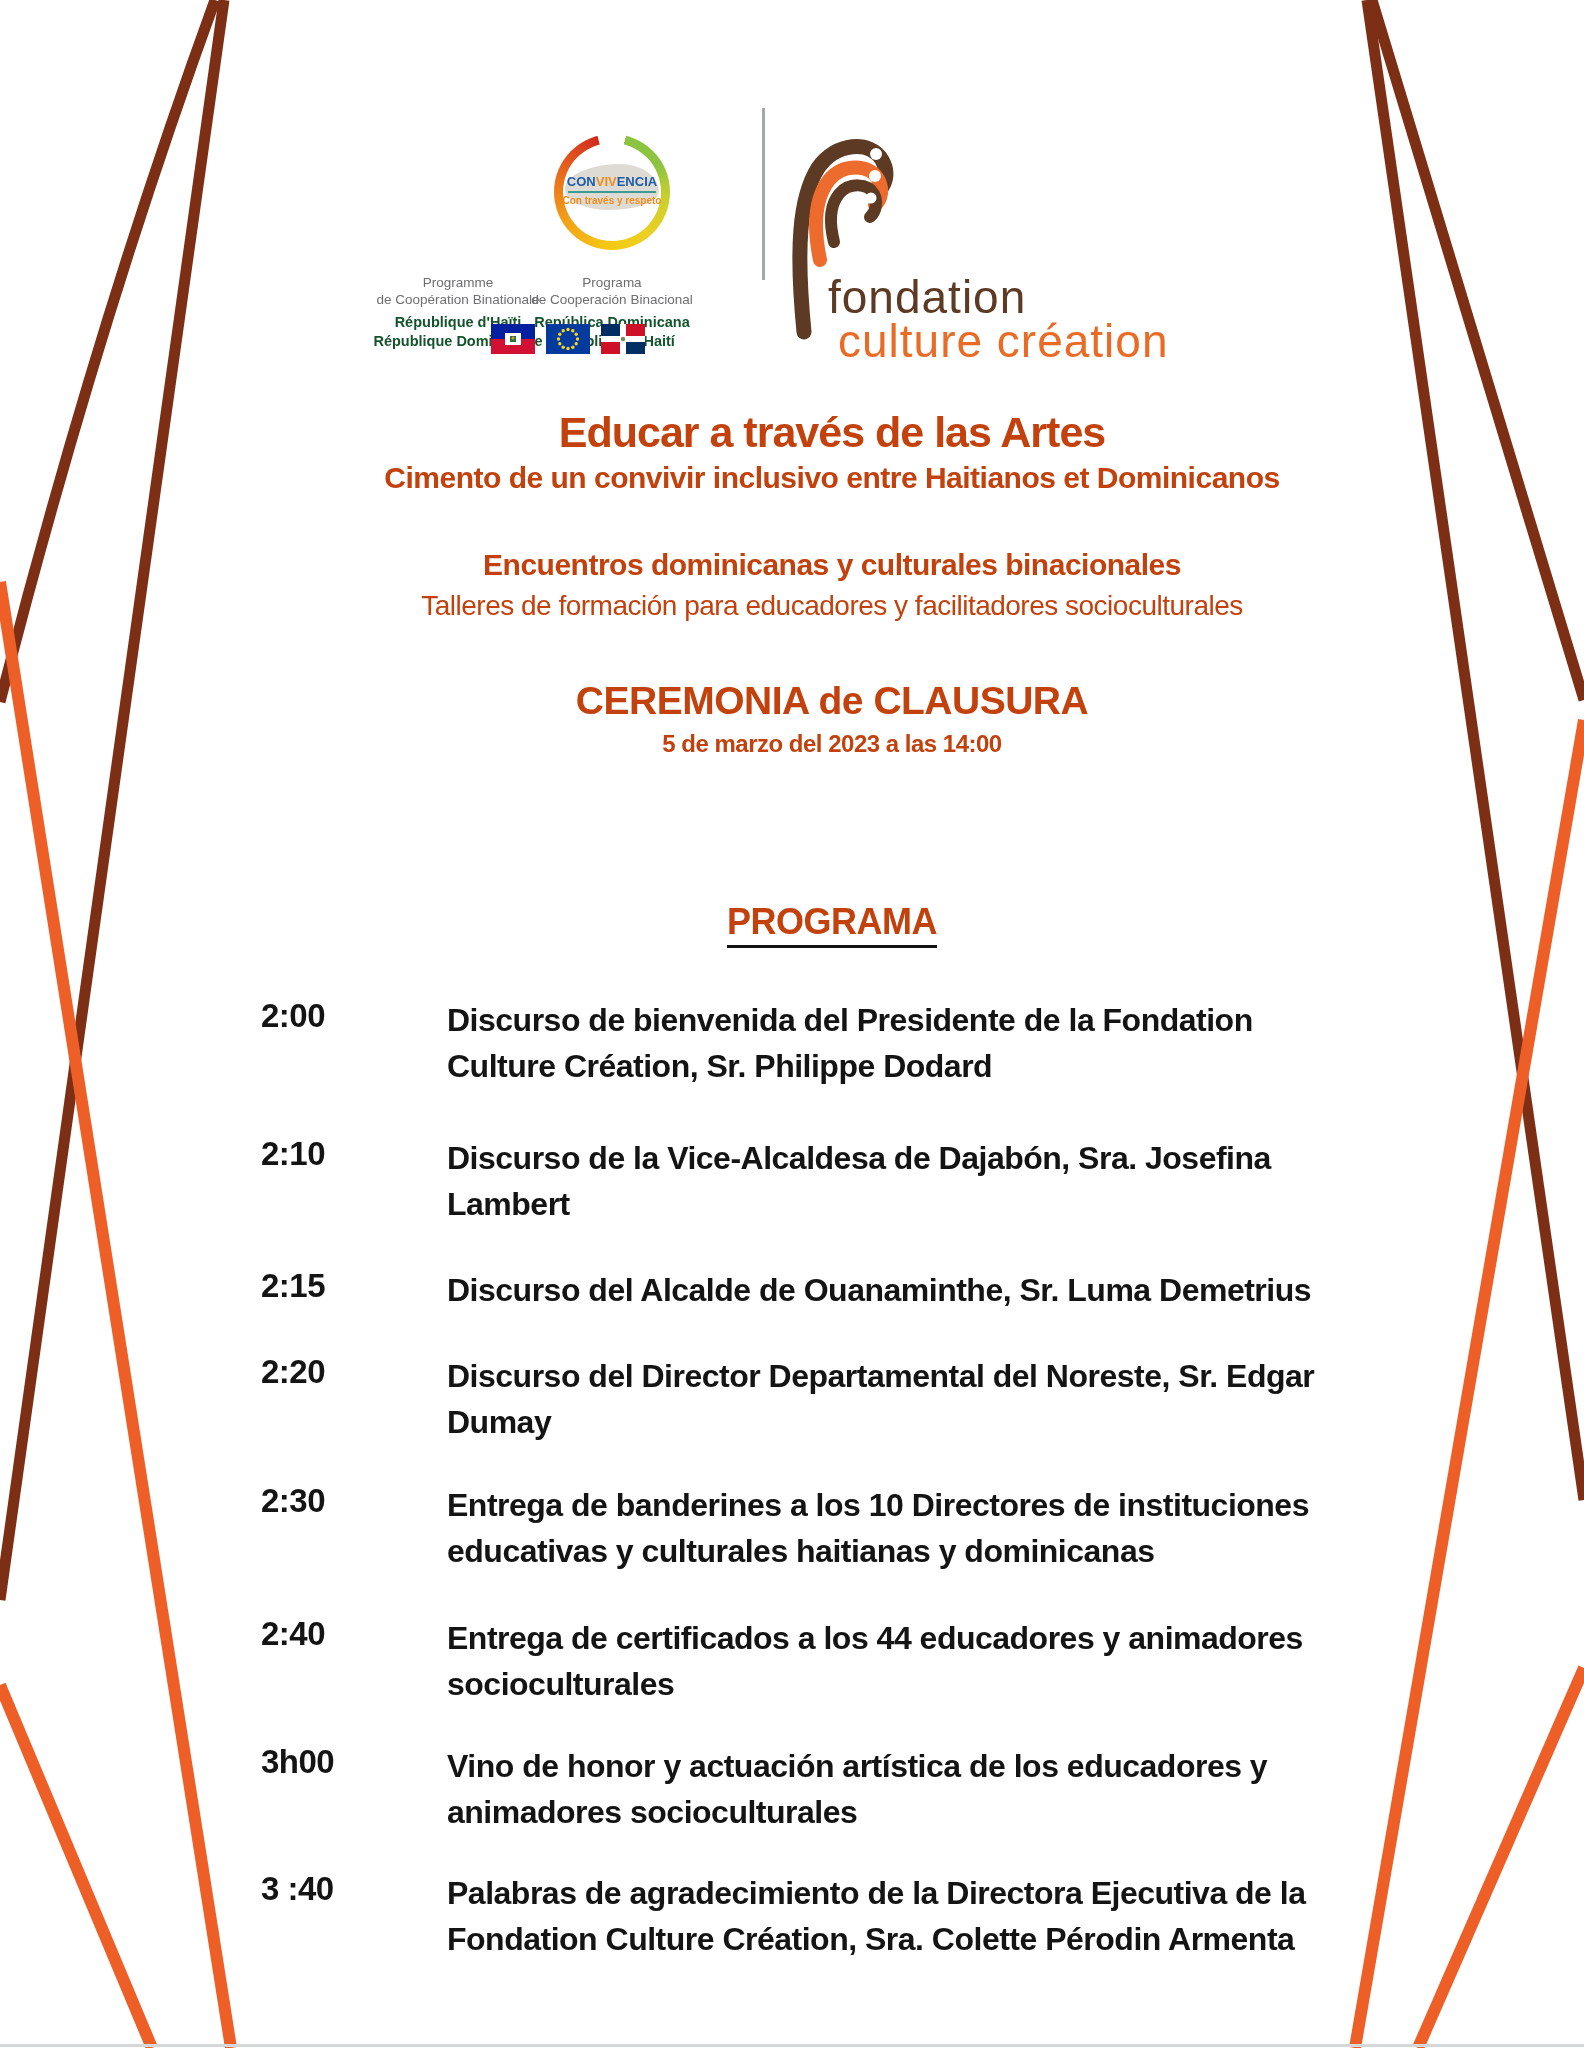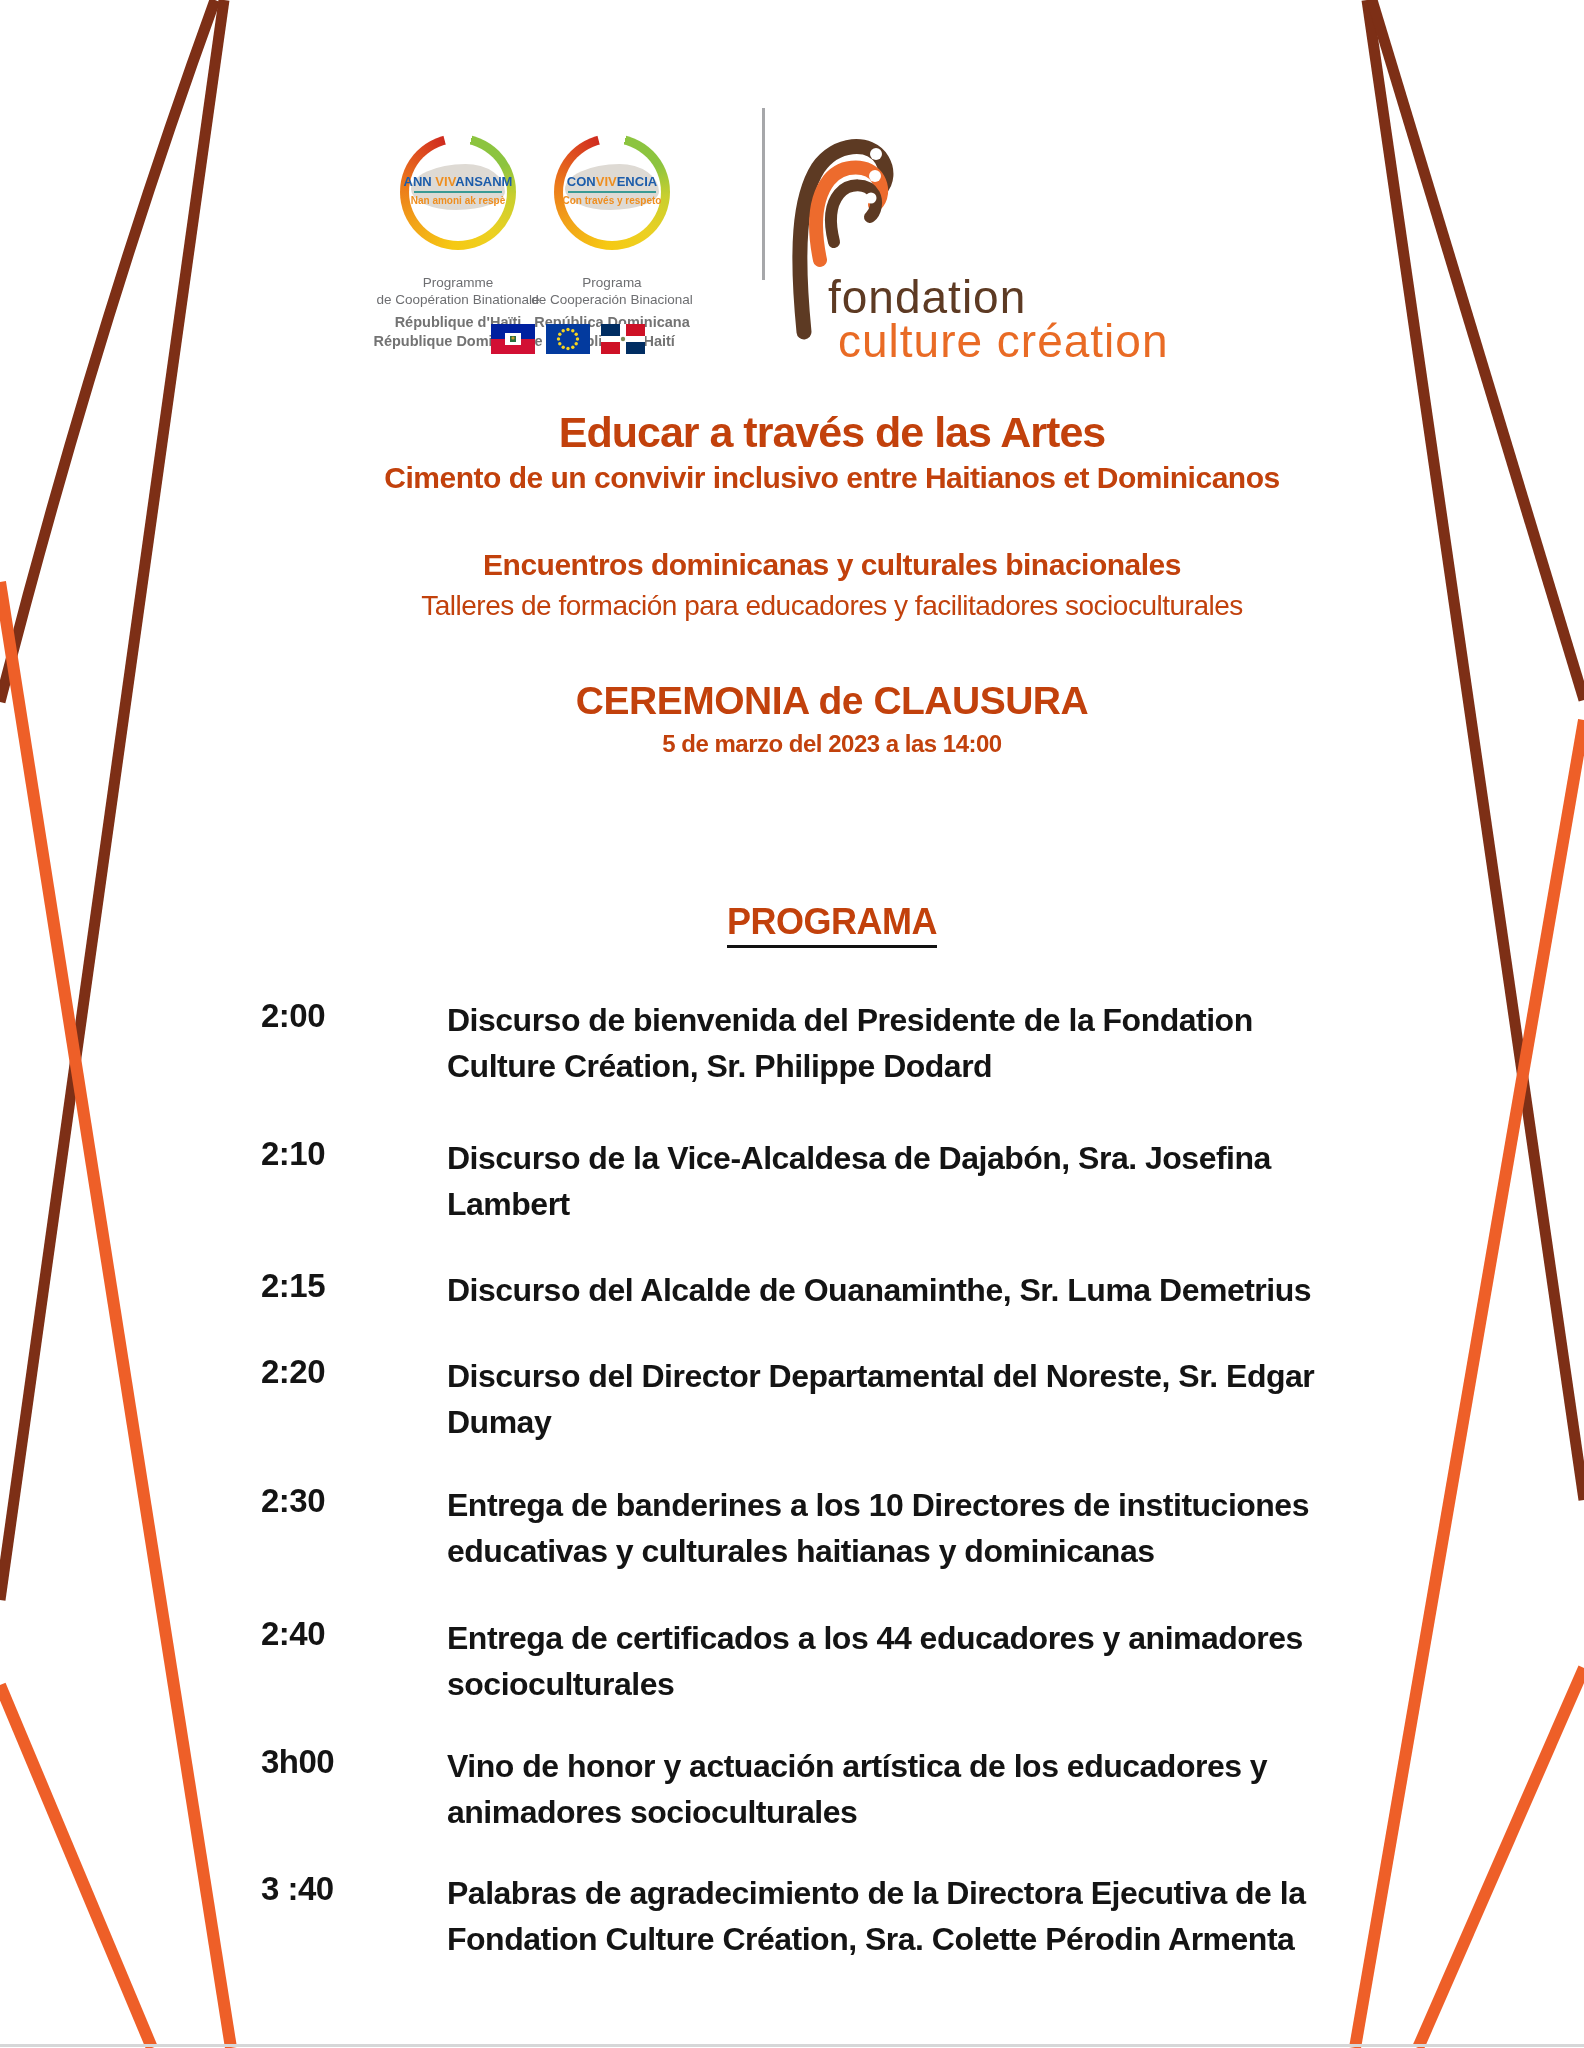--- a/index.html
+++ b/index.html
@@ -29,21 +29,21 @@
   .island{position:absolute;left:11px;top:30px;width:94px;height:46px;background:#dedad4;
     border-radius:58% 42% 52% 48%/55% 60% 40% 45%;}
   .ring-title{position:absolute;left:-20px;right:-20px;top:40px;text-align:center;
     font-size:13px;font-weight:bold;letter-spacing:0px;color:#1c5caa;white-space:nowrap;}
   .ring-mid{color:#ef8e1f;}
   .ring-rule{position:absolute;left:14px;width:88px;height:2px;top:57px;background:#3a9a94;}
   .ring-tag{position:absolute;left:-20px;right:-20px;top:61px;text-align:center;
     font-size:10px;font-weight:bold;color:#ef8e1f;white-space:nowrap;}
   .prog-label{position:absolute;width:300px;text-align:center;color:#6d6e71;
     font-size:13.5px;line-height:17px;margin-top:24px;}
-  .country{margin-top:5px;color:#737373;font-weight:bold;font-size:14.5px;line-height:19px;}
+  .country{margin-top:5px;color:#14532d;font-weight:bold;font-size:14.5px;line-height:19px;}
   .flag{position:absolute;width:44px;height:30px;}
   .divider{position:absolute;width:3px;background:#a6a7aa;}
   .fcc-word{position:absolute;font-size:46px;letter-spacing:1px;white-space:nowrap;}
   #fcc-word1{color:#5d3a23;}
   #fcc-word2{color:#e96b25;}
 
   
   .center-line{position:absolute;left:63px;width:1538px;text-align:center;
     color:#c2410c;letter-spacing:-0.5px;white-space:nowrap;}
   .h-main{top:408px;font-size:43px;font-weight:bold;letter-spacing:-1px;}
@@ -78,27 +78,20 @@
   <g stroke="#ee5f28" stroke-width="12" fill="none">
     <path d="M0,582 L231,2048"></path>
     <path d="M0,1685 L152,2048"></path>
     <path d="M1584,720 L1355,2048"></path>
     <path d="M1584,1668 L1418,2048"></path>
   </g>
 </svg>
 
 <div id="content">
 
-  <div class="ring" style="left:400px;top:134px;">
-    <div class="ring-bg"></div>
-    <div class="island"></div>
-    <div class="ring-title"><span>ANN </span><span class="ring-mid">VIV</span><span>ANSANM</span></div>
-    <div class="ring-rule"></div>
-    <div class="ring-tag">Nan amoni ak respè</div>
-  </div>
   <div class="prog-label" style="left:308px;top:250px;">
     <div>Programme</div>
     <div>de Coopération Binationale</div>
     <div class="country">
       <div>République d'Haïti</div>
       <div>République Dominicaine</div>
     </div>
   </div>
 
   <div class="ring" style="left:554px;top:134px;">

